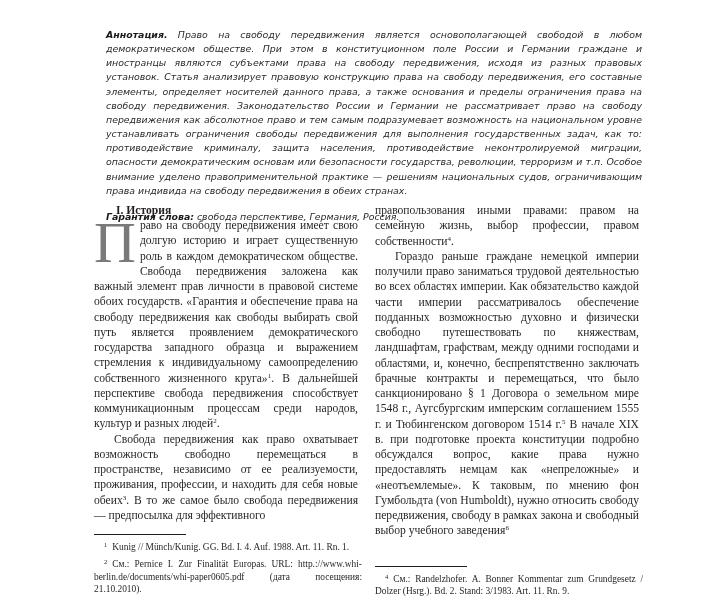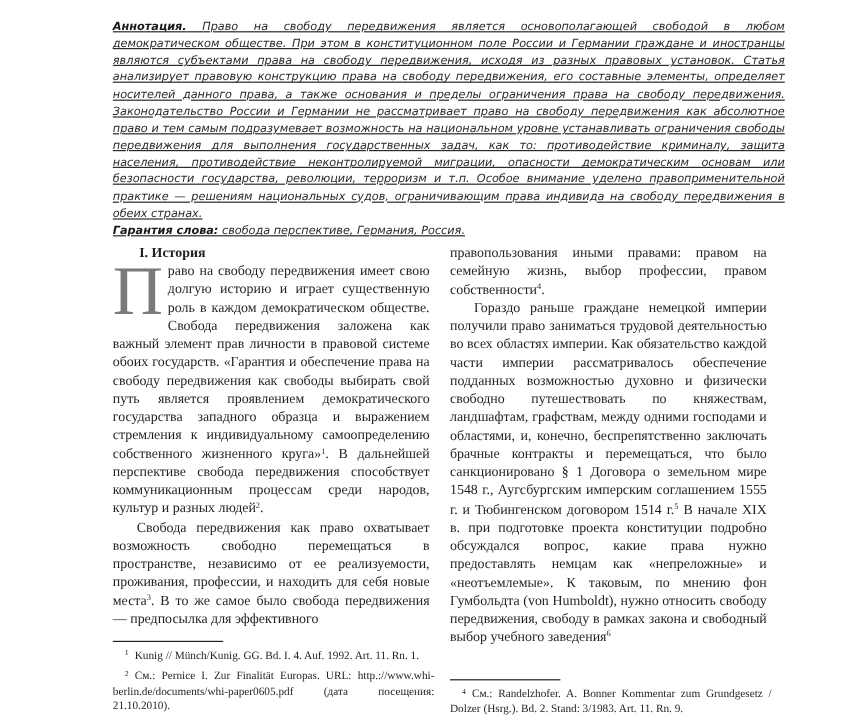--- a/index.html
+++ b/index.html
@@ -3,21 +3,21 @@
 <meta charset="utf-8">
 <style>
   html, body { margin: 0; padding: 0; background: #ffffff; }
   body { width: 709px; height: 600px; overflow: hidden; position: relative; color: #231f20; }
   .abstract {
     position: absolute; left: 94px; top: 16px; width: 560px;
     font-family: "DejaVu Sans", sans-serif; font-style: italic; font-size: 9.4px;
     line-height: 14.15px; text-align: justify; color: #2a2a2a;
   }
   .abstract b { font-style: italic; font-weight: bold; color: #1a1a1a; }
-  .abstract p { margin: 0; text-decoration: underline; }
+  .abstract p { margin: 12px; }
   .col {
     position: absolute; top: 203px; width: 264px;
     font-family: "Liberation Serif", serif; font-size: 11.6px; line-height: 15.25px;
     text-align: justify; color: #231f20;
   }
   .col-left { left: 94px; }
   .col-right { left: 375px; width: 264px; }
   .col p { margin: 0; }
   .indent { text-indent: 20px; }
   .section-title { font-weight: bold; text-align: left; margin: 0 0 0 22px !important; line-height: 15px; }
@@ -47,31 +47,31 @@
   </p>
   <p>
     <b>Гарантия слова:</b>
     <span>свобода перспективе, Германия, Россия.</span>
   </p>
 </div>
 
 <div class="col col-left">
   <p class="section-title">I. История</p>
   <p><span class="dropcap">П</span><span>раво на свободу передвижения имеет свою долгую историю и играет существенную роль в каждом демократическом обществе. Свобода передвижения заложена как важный элемент прав личности в правовой системе обоих государств. «Гарантия и обеспечение права на свободу передвижения как свободы выбирать свой путь является проявлением демократического государства западного образца и выражением стремления к индивидуальному самоопределению собственного жизненного круга»</span><sup>1</sup><span>. В дальнейшей перспективе свобода передвижения способствует коммуникационным процессам среди народов, культур и разных людей</span><sup>2</sup><span>.</span></p>
-  <p class="indent"><span>Свобода передвижения как право охватывает возможность свободно перемещаться в пространстве, независимо от ее реализуемости, проживания, профессии, и находить для себя новые места</span><sup>3</sup><span>. В то же самое было свобода передвижения — предпосылка для эффективного</span></p>
+  <p class="indent"><span>Свобода передвижения как право охватывает возможность свободно перемещаться в пространстве, независимо от ее реализуемости, проживания, профессии, и находить для себя новые обеих</span><sup>3</sup><span>. В то же самое было свобода передвижения — предпосылка для эффективного</span></p>
 </div>
 
 <div class="col col-right">
   <p><span>правопользования иными правами: правом на семейную жизнь, выбор профессии, правом собственности</span><sup>4</sup><span>.</span></p>
   <p class="indent"><span>Гораздо раньше граждане немецкой империи получили право заниматься трудовой деятельностью во всех областях империи. Как обязательство каждой части империи рассматривалось обеспечение подданных возможностью духовно и физически свободно путешествовать по княжествам, ландшафтам, графствам, между одними господами и областями, и, конечно, беспрепятственно заключать брачные контракты и перемещаться, что было санкционировано § 1 Договора о земельном мире 1548 г., Аугсбургским имперским соглашением 1555 г. и Тюбингенском договором 1514 г.</span><sup>5</sup><span> В начале XIX в. при подготовке проекта конституции подробно обсуждался вопрос, какие права нужно предоставлять немцам как «непреложные» и «неотъемлемые». К таковым, по мнению фон Гумбольдта (von Humboldt), нужно относить свободу передвижения, свободу в рамках закона и свободный выбор учебного заведения</span><sup>6</sup></p>
 </div>
 
 <div class="footnotes fn-left">
   <div class="fn-rule" style="margin-bottom:4px;"></div>
-  <p><span class="num">1</span><span>Kunig // Münch/Kunig. GG. Bd. I. 4. Auf. 1992. Art. 11. Rn. 1.</span></p>
+  <p><span class="num">1</span><span>Kunig // Münch/Kunig. GG. Bd. I. 4. Auf. 1988. Art. 11. Rn. 1.</span></p>
   <p><span class="num">2</span><span>См.: Pernice I. Zur Finalität Europas. URL: http.://www.whi-berlin.de/documents/whi-paper0605.pdf (дата посещения: 21.10.2010).</span></p>
   <p></p>
 </div>
 
 <div class="footnotes fn-right">
   <div class="fn-rule" style="margin-bottom:4px;"></div>
   <p><span class="num">4</span><span>См.: Randelzhofer. A. Bonner Kommentar zum Grundgesetz / Dolzer (Hsrg.). Bd. 2. Stand: 3/1983. Art. 11. Rn. 9.</span></p>
 
 </div>
 

